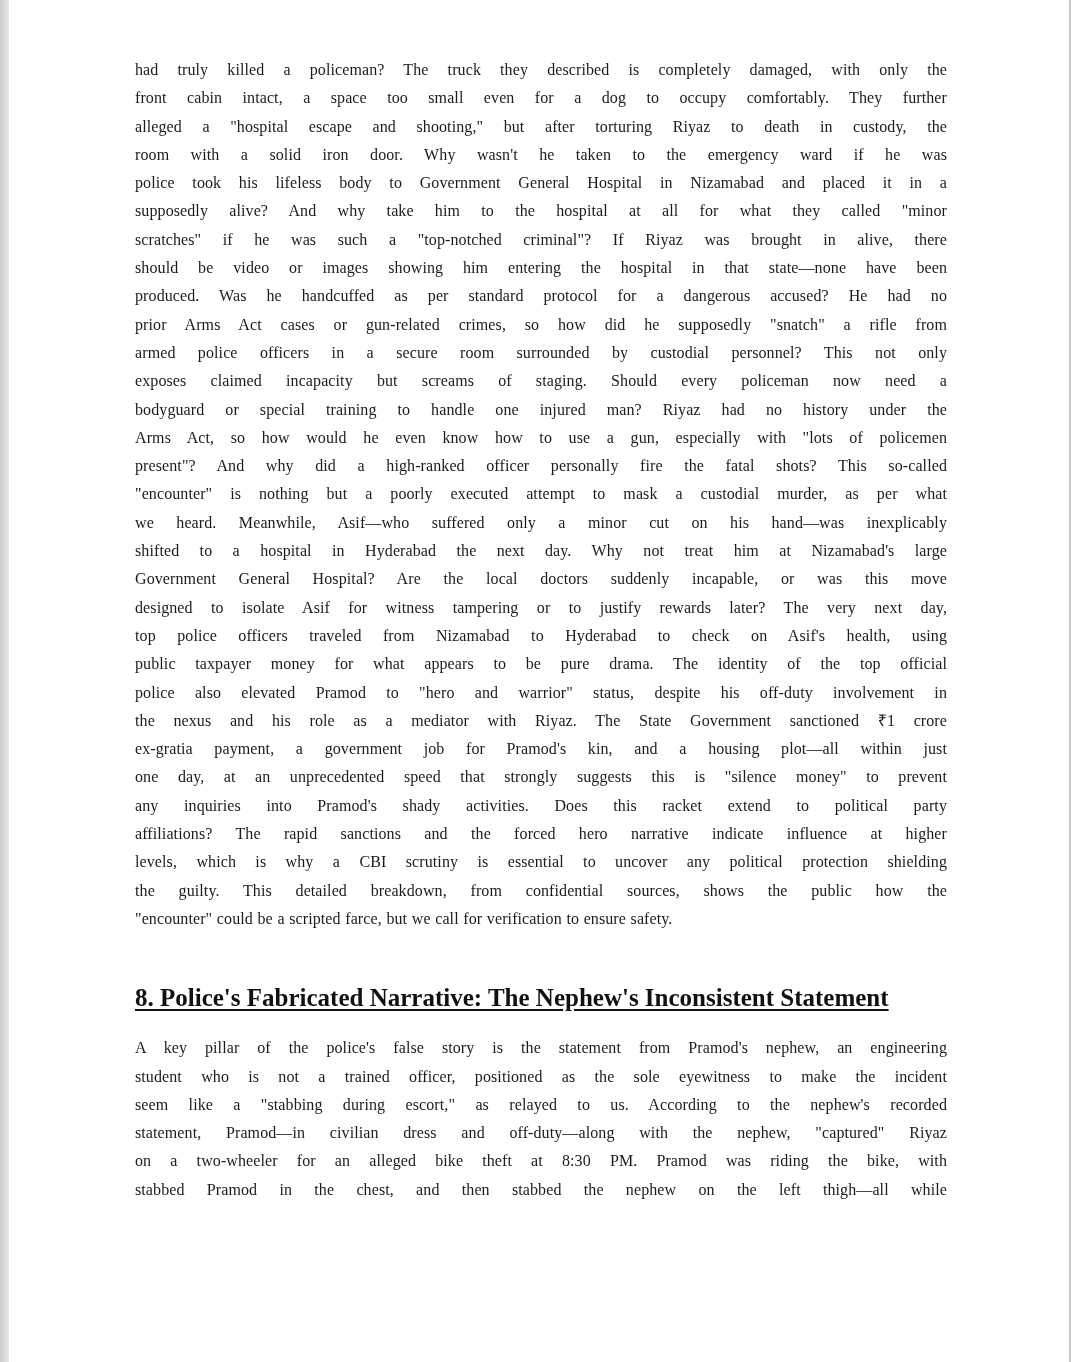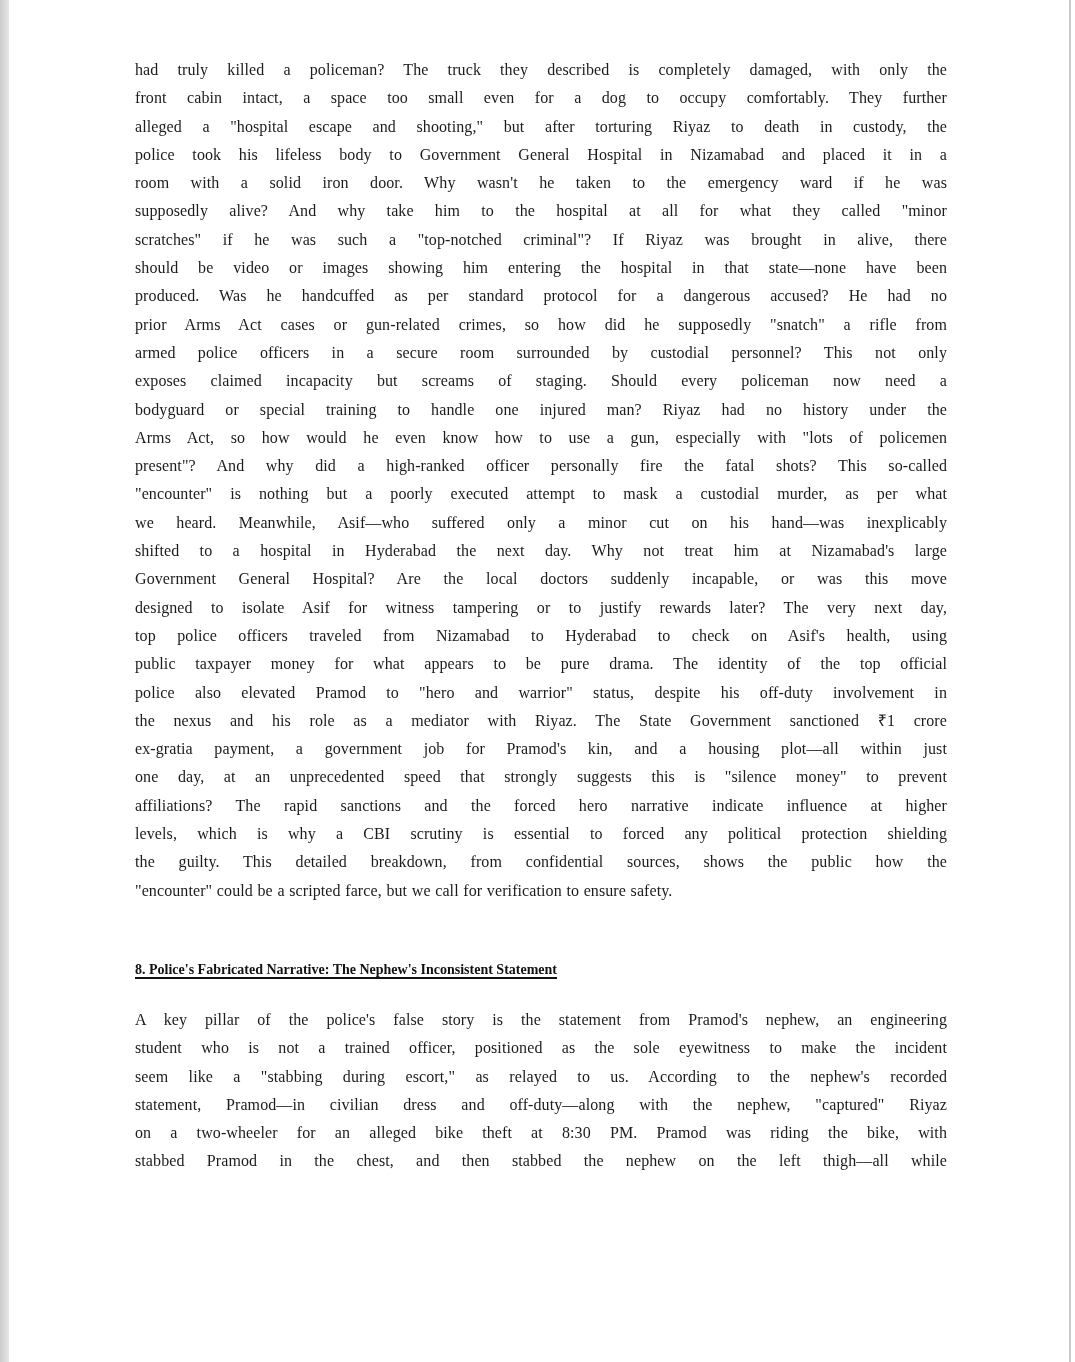--- a/index.html
+++ b/index.html
@@ -41,42 +41,42 @@
     text-align-last: justify;
     letter-spacing: 0.1px;
     word-spacing: 0.5px;
     white-space: normal;
   }
   .para .line.align-left-last {
     text-align-last: left;
   }
   .section-heading {
     margin: 51px 0 22px 0;
-    font-size: 14px;
+    font-size: 25px;
     font-weight: bold;
     line-height: 28px;
     text-decoration: underline;
     text-decoration-thickness: 2px;
     text-underline-offset: 3px;
     color: #111111;
   }
 </style>
 </head>
 <body>
 
 <div class="scan-edge-left"></div>
 <div class="scan-line-right"></div>
 
 <main class="page-content">
   <section class="para">
       <div class="line">had truly killed a policeman? The truck they described is completely damaged, with only the</div>
       <div class="line">front cabin intact, a space too small even for a dog to occupy comfortably. They further</div>
       <div class="line">alleged a "hospital escape and shooting," but after torturing Riyaz to death in custody, the</div>
+      <div class="line">room with a solid iron door. Why wasn't he taken to the emergency ward if he was</div>
       <div class="line">police took his lifeless body to Government General Hospital in Nizamabad and placed it in a</div>
-      <div class="line">room with a solid iron door. Why wasn't he taken to the emergency ward if he was</div>
       <div class="line">supposedly alive? And why take him to the hospital at all for what they called "minor</div>
       <div class="line">scratches" if he was such a "top-notched criminal"? If Riyaz was brought in alive, there</div>
       <div class="line">should be video or images showing him entering the hospital in that state—none have been</div>
       <div class="line">produced. Was he handcuffed as per standard protocol for a dangerous accused? He had no</div>
       <div class="line">prior Arms Act cases or gun-related crimes, so how did he supposedly "snatch" a rifle from</div>
       <div class="line">armed police officers in a secure room surrounded by custodial personnel? This not only</div>
       <div class="line">exposes claimed incapacity but screams of staging. Should every policeman now need a</div>
       <div class="line">bodyguard or special training to handle one injured man? Riyaz had no history under the</div>
       <div class="line">Arms Act, so how would he even know how to use a gun, especially with "lots of policemen</div>
       <div class="line">present"? And why did a high-ranked officer personally fire the fatal shots? This so-called</div>
@@ -84,22 +84,23 @@
       <div class="line">we heard. Meanwhile, Asif—who suffered only a minor cut on his hand—was inexplicably</div>
       <div class="line">shifted to a hospital in Hyderabad the next day. Why not treat him at Nizamabad's large</div>
       <div class="line">Government General Hospital? Are the local doctors suddenly incapable, or was this move</div>
       <div class="line">designed to isolate Asif for witness tampering or to justify rewards later? The very next day,</div>
       <div class="line">top police officers traveled from Nizamabad to Hyderabad to check on Asif's health, using</div>
       <div class="line">public taxpayer money for what appears to be pure drama. The identity of the top official</div>
       <div class="line">police also elevated Pramod to "hero and warrior" status, despite his off-duty involvement in</div>
       <div class="line">the nexus and his role as a mediator with Riyaz. The State Government sanctioned ₹1 crore</div>
       <div class="line">ex-gratia payment, a government job for Pramod's kin, and a housing plot—all within just</div>
       <div class="line">one day, at an unprecedented speed that strongly suggests this is "silence money" to prevent</div>
+      <div class="line">any inquiries into Pramod's shady activities. Does this racket extend to political party</div>
       <div class="line">affiliations? The rapid sanctions and the forced hero narrative indicate influence at higher</div>
-      <div class="line">levels, which is why a CBI scrutiny is essential to forced any political protection shielding</div>
+      <div class="line">levels, which is why a CBI scrutiny is essential to uncover any political protection shielding</div>
       <div class="line">the guilty. This detailed breakdown, from confidential sources, shows the public how the</div>
       <div class="line align-left-last">"encounter" could be a scripted farce, but we call for verification to ensure safety.</div>
     </section>
 
   <h2 class="section-heading">8. Police's Fabricated Narrative: The Nephew's Inconsistent Statement</h2>
 
   <section class="para">
       <div class="line">A key pillar of the police's false story is the statement from Pramod's nephew, an engineering</div>
       <div class="line">student who is not a trained officer, positioned as the sole eyewitness to make the incident</div>
       <div class="line">seem like a "stabbing during escort," as relayed to us. According to the nephew's recorded</div>

